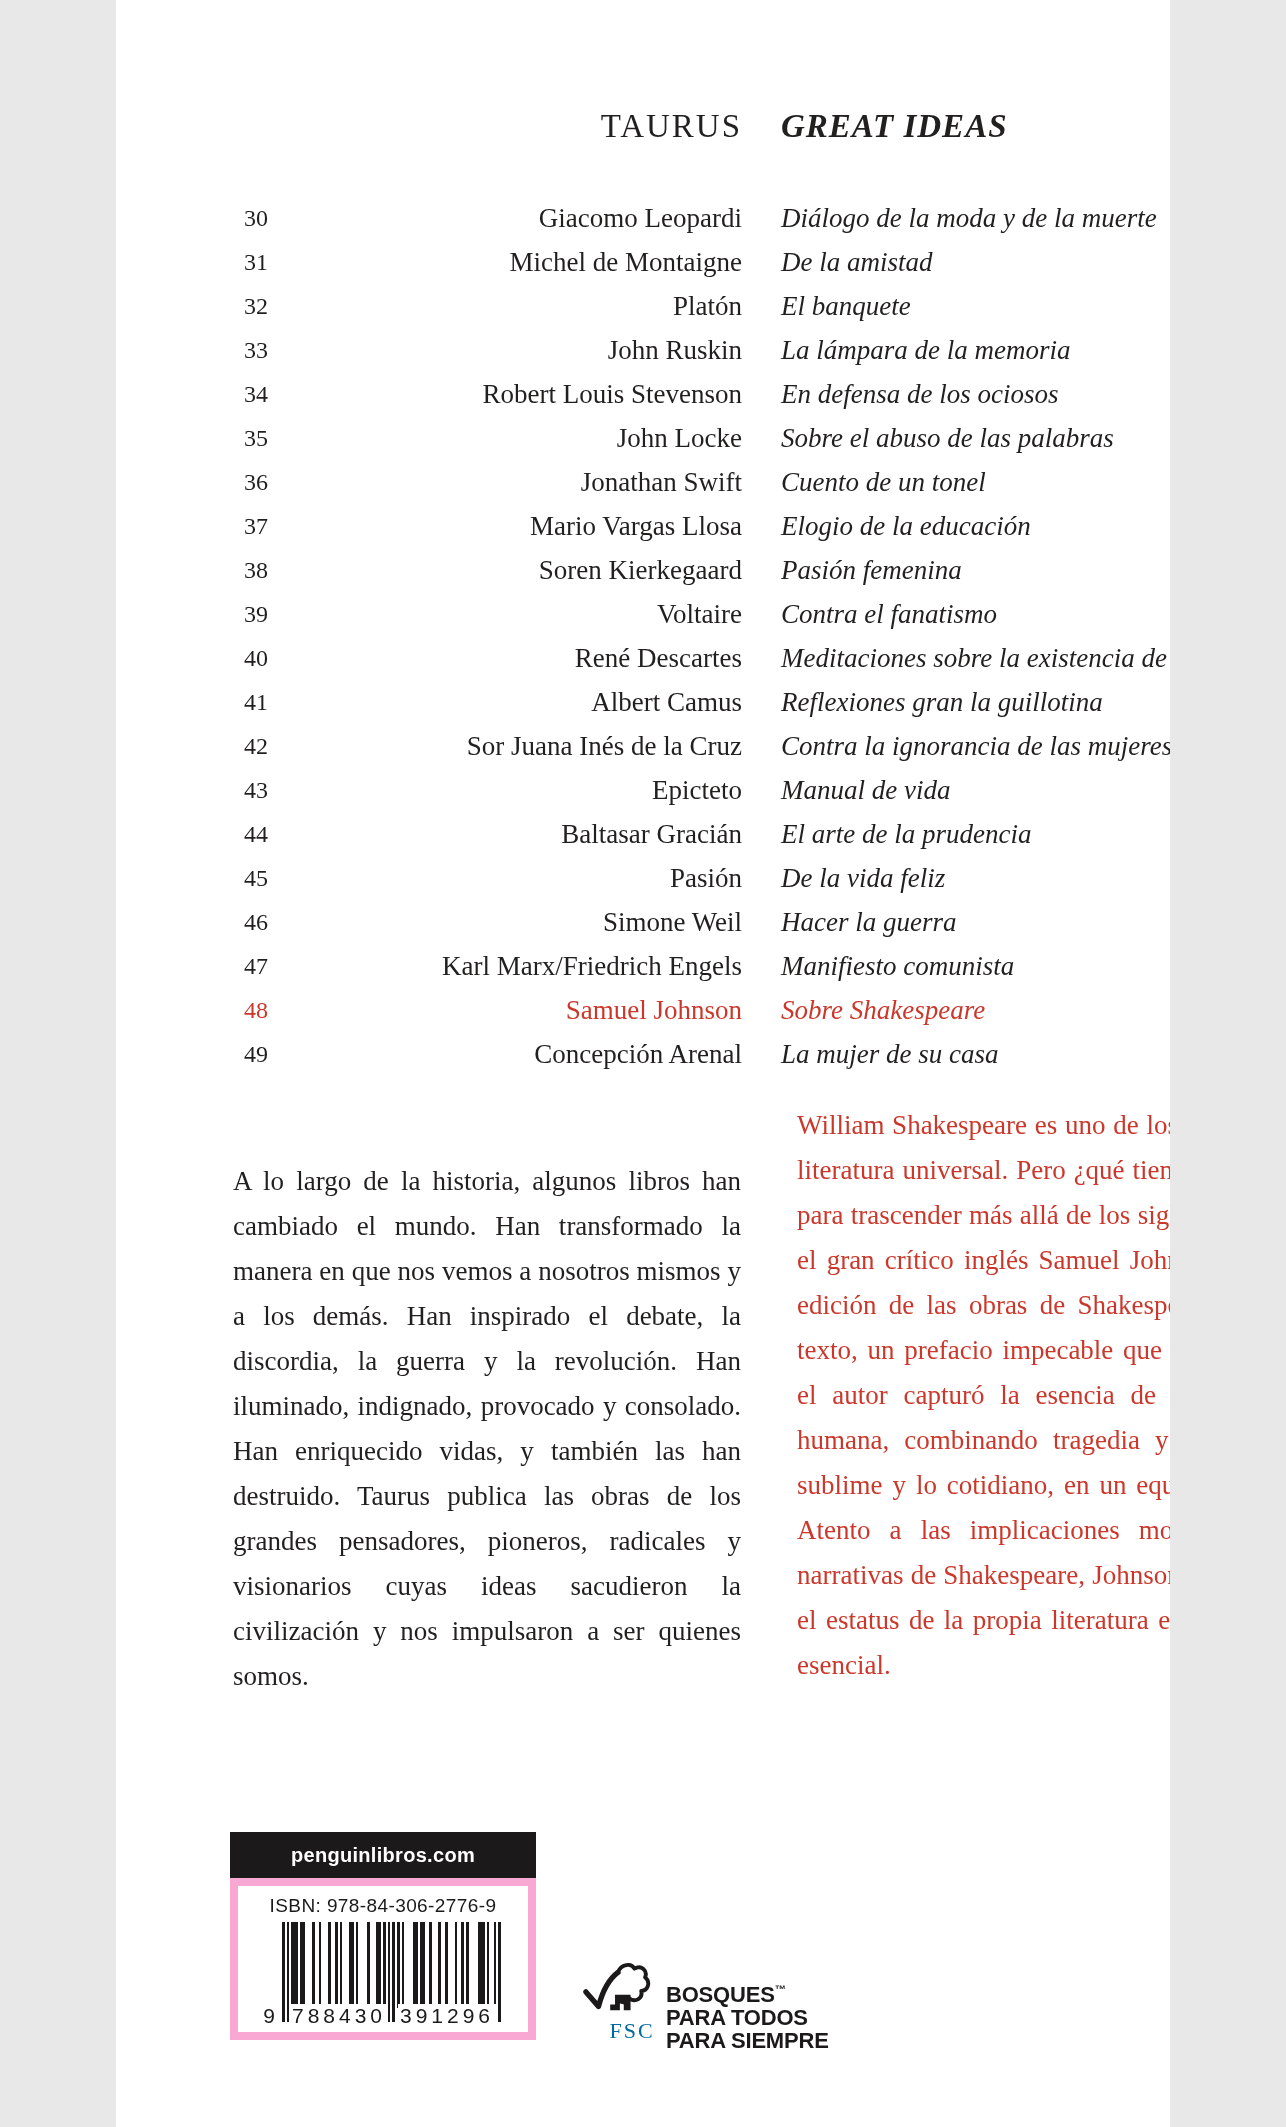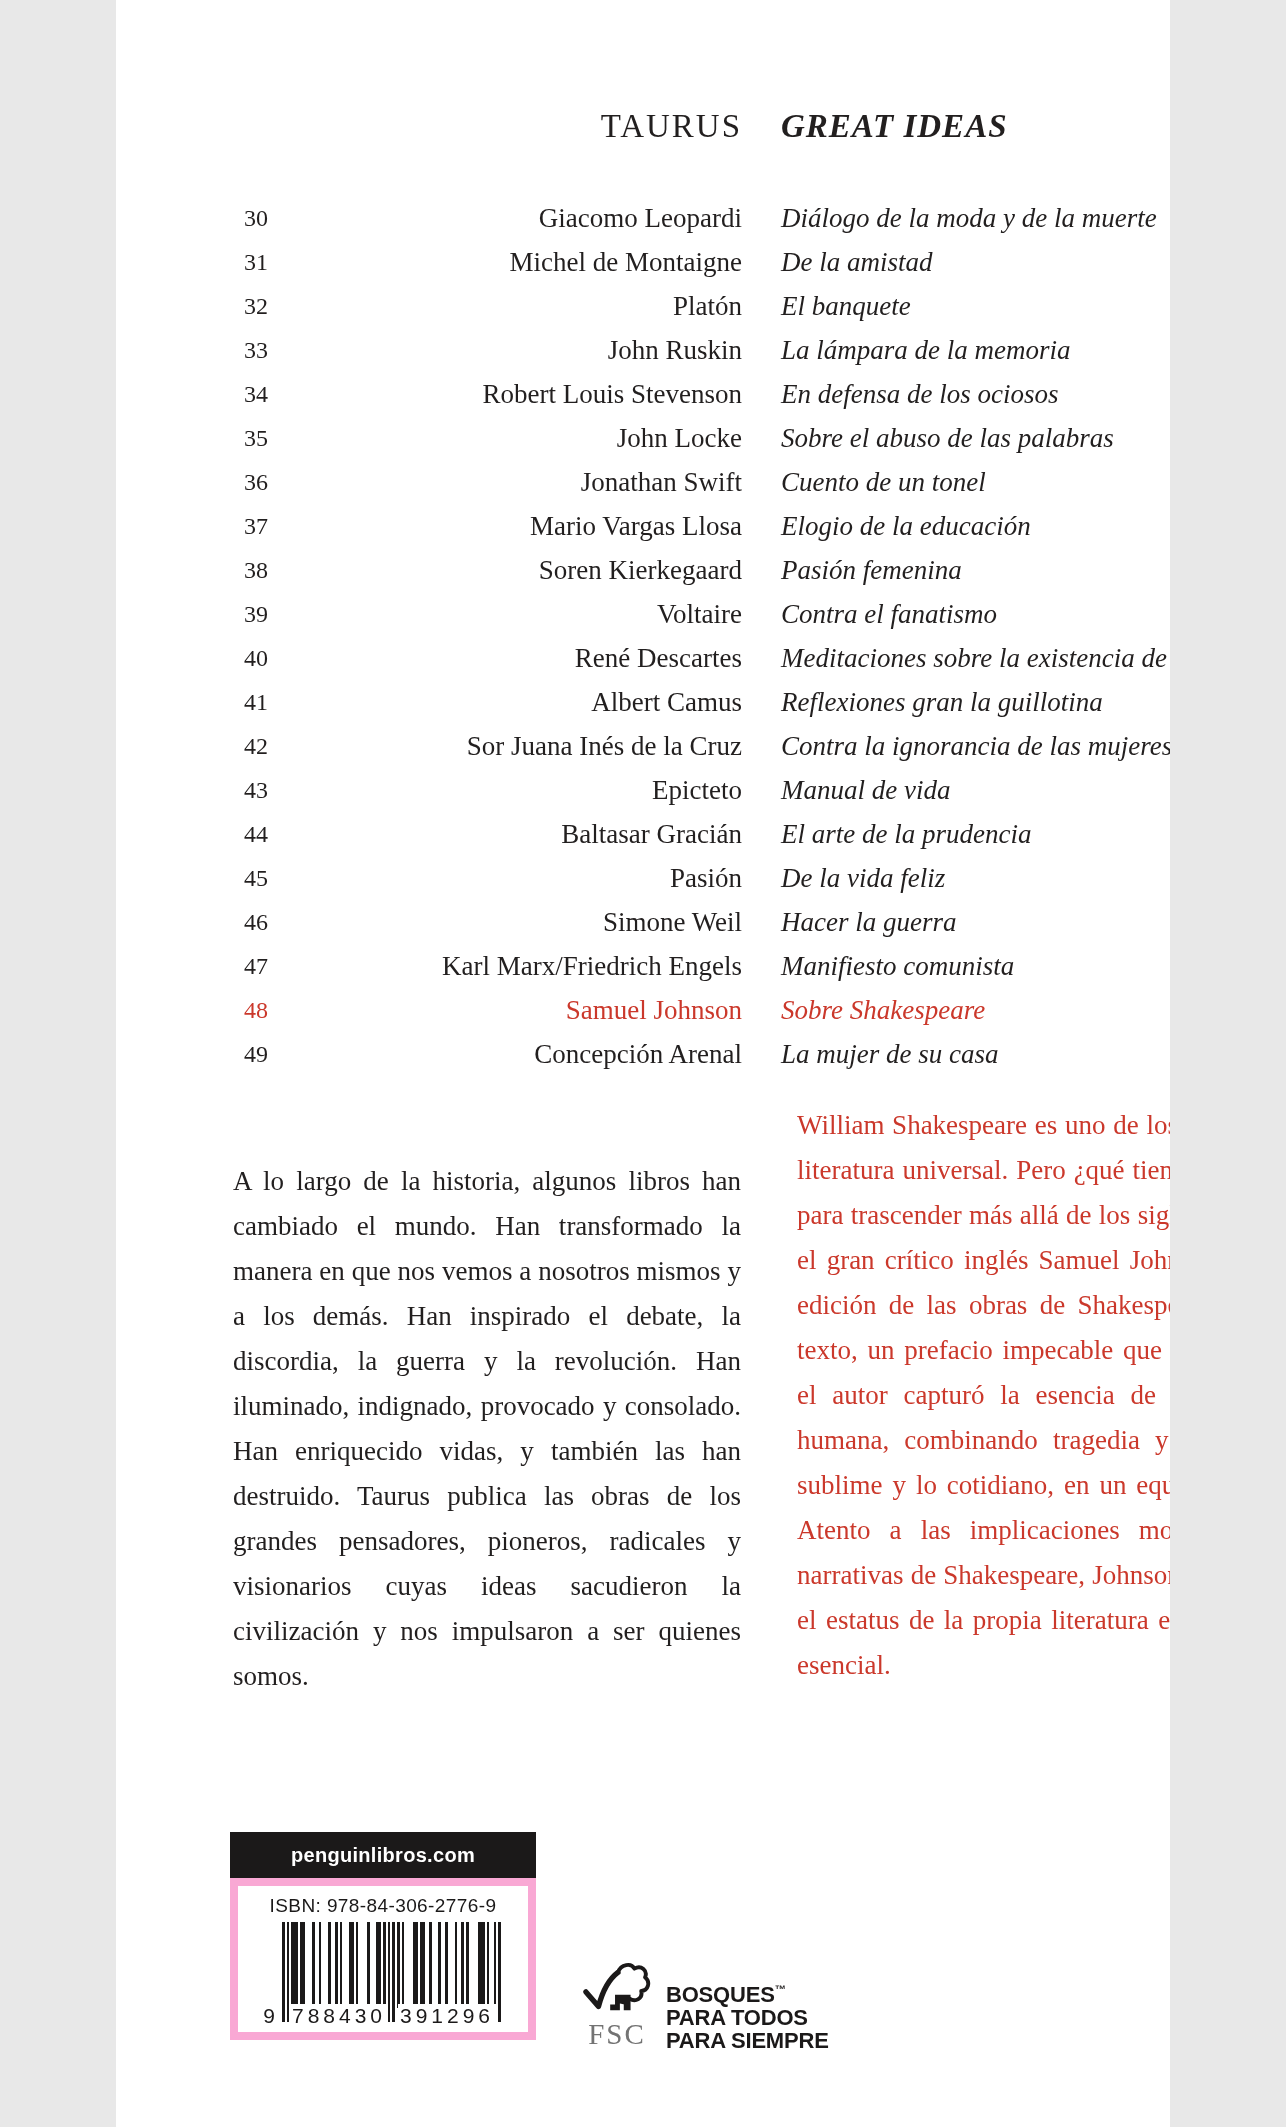--- a/index.html
+++ b/index.html
@@ -70,22 +70,22 @@
     font-size:21px;color:#1b1919;background:#ffffff;
     bottom:2px;letter-spacing:4px;text-align:center;
   }
   .bc-prefix{left:-22px;width:18px;letter-spacing:0;background:transparent;}
   .bc-left{left:8px;width:98px;}
   .bc-right{left:116px;width:98px;}
   
   .fsc-block{position:absolute;left:455px;top:1950px;width:290px;height:110px;}
   .fsc-mark{position:absolute;left:10px;top:6px;width:70px;height:64px;}
   .fsc-acronym{
-    position:absolute;left:0px;top:68px;width:92px;text-align:center;
-    font-size:29px;letter-spacing:2px;color:#737373;
+    position:absolute;left:15px;top:68px;width:92px;text-align:center;
+    font-size:22px;letter-spacing:2px;color:#0369a1;
   }
   .fsc-claim{
     position:absolute;left:95px;top:28px;
     font-family:"Liberation Sans","DejaVu Sans",sans-serif;
     font-weight:bold;font-size:22px;line-height:23px;color:#1b1919;
     letter-spacing:-0.2px;
   }
   .fsc-claim .tm{font-size:11px;vertical-align:9px;letter-spacing:0;}
   
   .publisher-block{position:absolute;left:1075px;top:1922px;width:120px;height:130px;}

